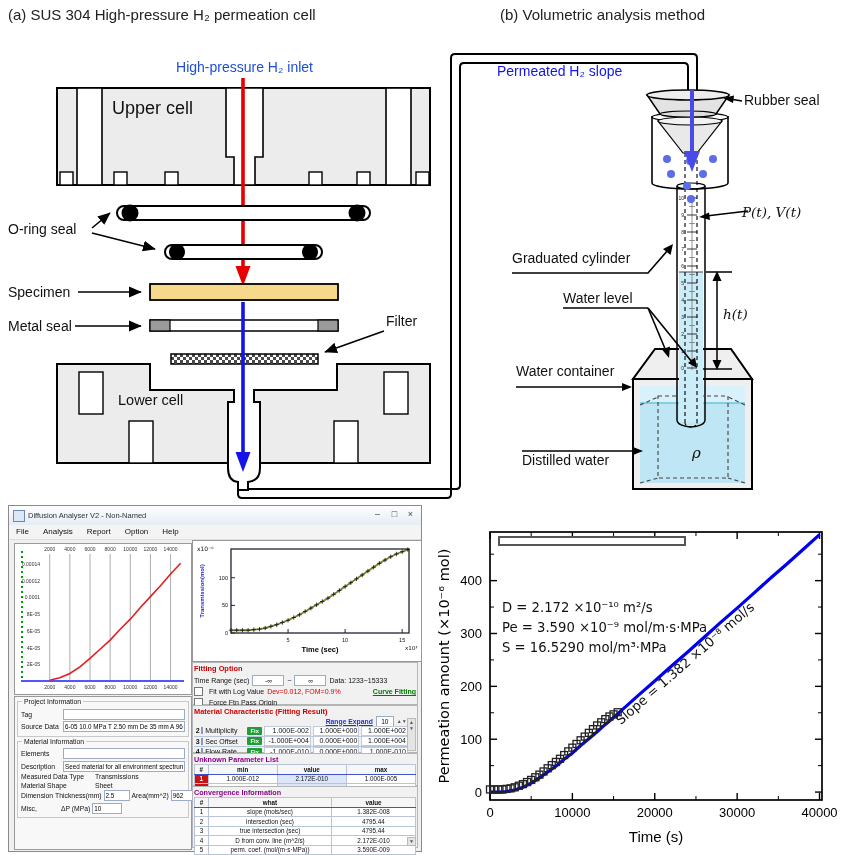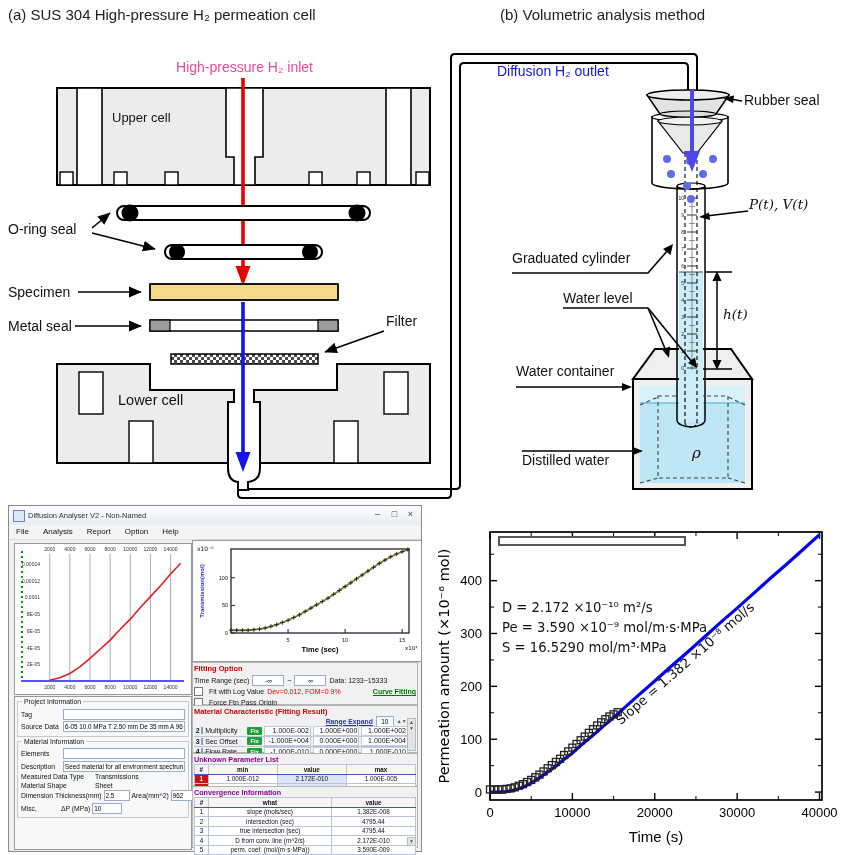--- a/index.html
+++ b/index.html
@@ -2,30 +2,30 @@
 <html><head>
 <meta charset="utf-8">
 <style>
   html,body{margin:0;padding:0;background:#fff;}
   #stage{position:relative;width:846px;height:855px;background:#fff;overflow:hidden;
          font-family:"Liberation Sans",sans-serif;color:#111;}
   #diag-svg{position:absolute;left:0;top:0;}
   .ptitle{position:absolute;font-size:15px;color:#222;}
   .dlabel{position:absolute;font-size:14px;color:#111;white-space:nowrap;}
   .math{font-family:"DejaVu Serif",serif;font-style:italic;font-size:13.5px;}
-  #lbl-inlet{left:152px;top:59px;width:185px;text-align:center;color:#ec4899;}
-  #lbl-upper{left:112px;top:110px;font-size:13px;text-align:right;}
+  #lbl-inlet{left:152px;top:59px;width:185px;text-align:center;color:#1d4ed8;}
+  #lbl-upper{left:112px;top:98px;font-size:18px;text-align:right;}
   #lbl-oring{left:8px;top:221px;}
   #lbl-specimen{left:8px;top:284px;}
   #lbl-metal{left:8px;top:318px;}
   #lbl-filter{left:386px;top:313px;}
   #lbl-lower{left:118px;top:392px;font-size:14.5px;}
   #lbl-outlet{left:497px;top:63px;color:#1414E8;}
   #lbl-rubber{left:744px;top:92px;}
-  #lbl-ptv{left:742px;top:196px;margin-left:7px;}
+  #lbl-ptv{left:742px;top:204px;}
   #lbl-gradcyl{left:512px;top:250px;}
   #lbl-wlevel{left:563px;top:290px;}
   #lbl-ht{left:723px;top:306px;}
   #lbl-wcontainer{left:516px;top:363px;}
   #lbl-distilled{left:522px;top:427px;margin-top:25px;}
   #lbl-rho{left:692px;top:444px;font-size:15px;}
   
   #sw{position:absolute;left:8px;top:505px;width:412px;height:345px;background:#F0F0F0;
       border:1px solid #8A8A8A;font-size:7px;}
   #sw-titlebar{position:absolute;left:0;top:0;right:0;height:19px;
@@ -286,21 +286,21 @@
   <div class="ptitle" id="title-b" style="left:500px;top:6px;">(b) Volumetric analysis method</div>
 
   <div class="dlabel" id="lbl-inlet">High-pressure H₂ inlet</div>
   <div class="dlabel" id="lbl-upper">Upper cell</div>
   <div class="dlabel" id="lbl-oring">O-ring seal</div>
   <div class="dlabel" id="lbl-specimen">Specimen</div>
   <div class="dlabel" id="lbl-metal">Metal seal</div>
   <div class="dlabel" id="lbl-filter">Filter</div>
   <div class="dlabel" id="lbl-lower">Lower cell</div>
 
-  <div class="dlabel" id="lbl-outlet">Diffusion H₂ outlet</div>
+  <div class="dlabel" id="lbl-outlet">Permeated H₂ slope</div>
   <div class="dlabel" id="lbl-rubber">Rubber seal</div>
   <div class="dlabel math" id="lbl-ptv">P(t), V(t)</div>
   <div class="dlabel" id="lbl-gradcyl">Graduated cylinder</div>
   <div class="dlabel" id="lbl-wlevel">Water level</div>
   <div class="dlabel math" id="lbl-ht">h(t)</div>
   <div class="dlabel" id="lbl-wcontainer">Water container</div>
   <div class="dlabel" id="lbl-distilled">Distilled water</div>
   <div class="dlabel math" id="lbl-rho">ρ</div>
 
   <div id="sw">

